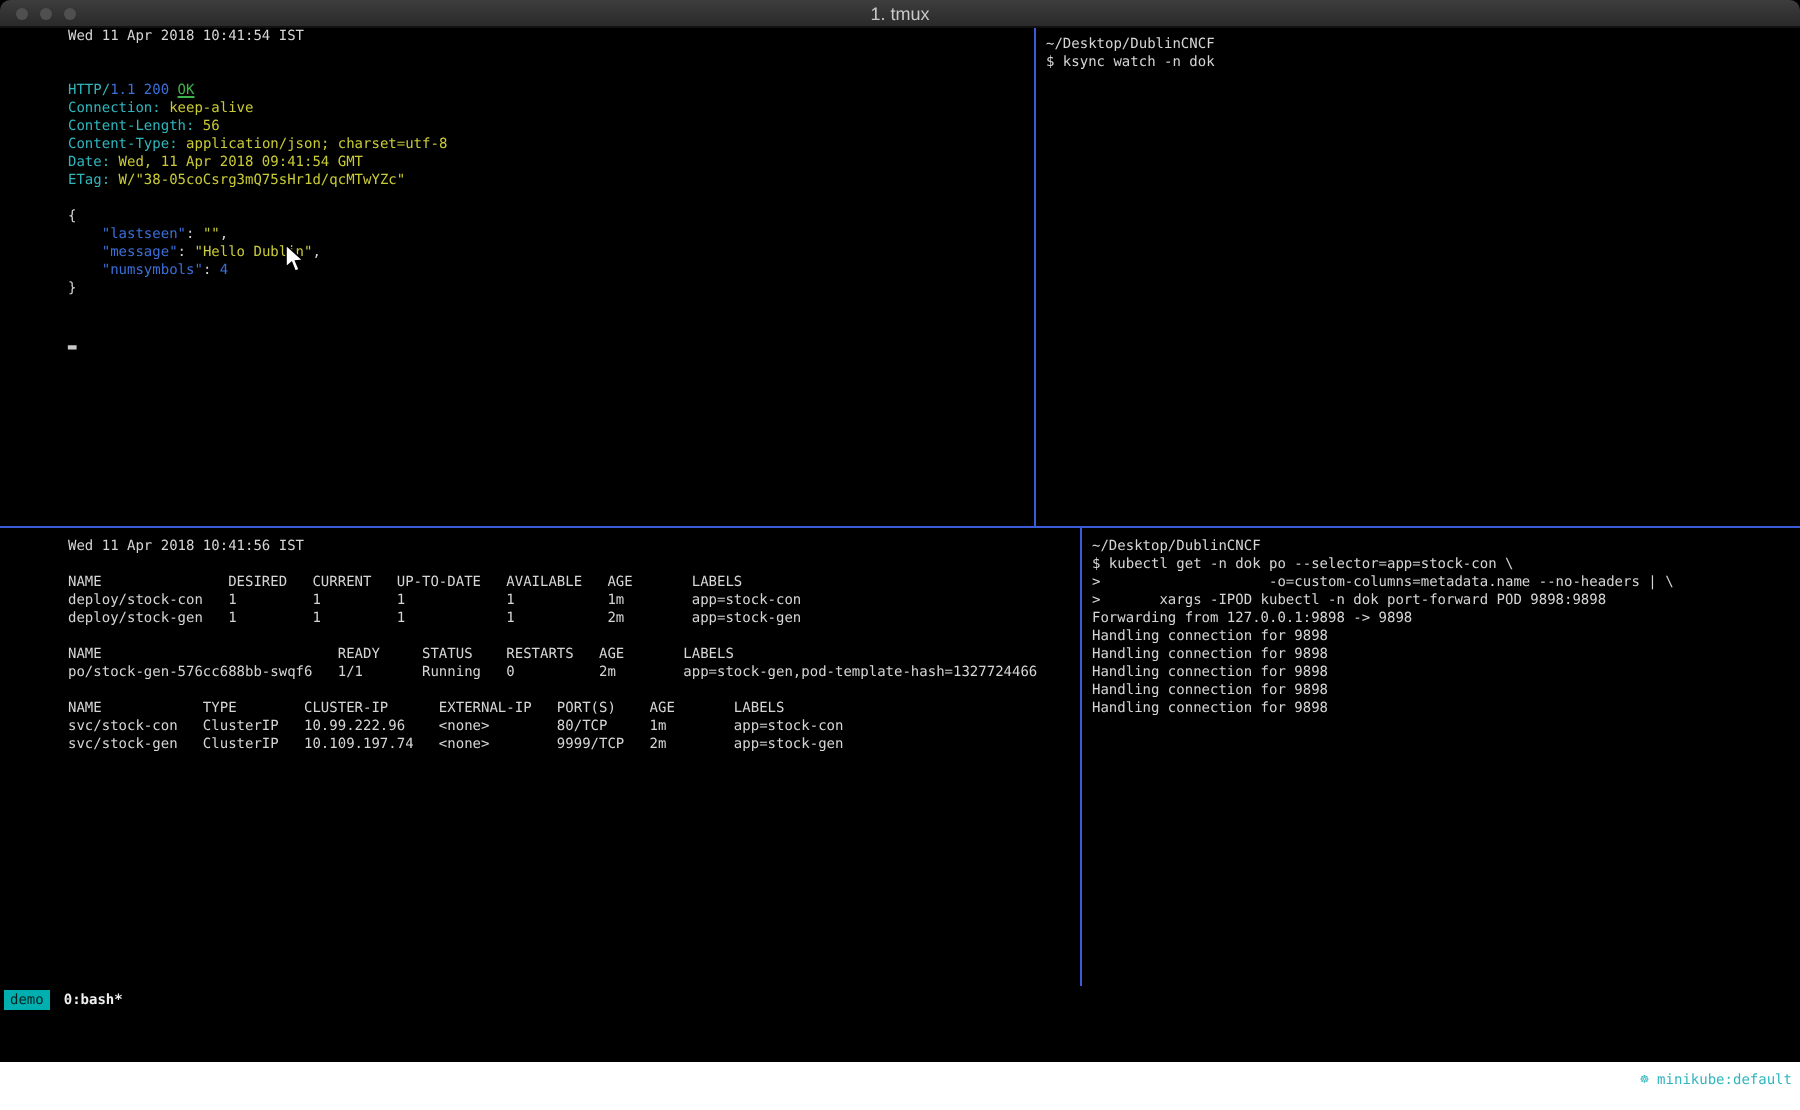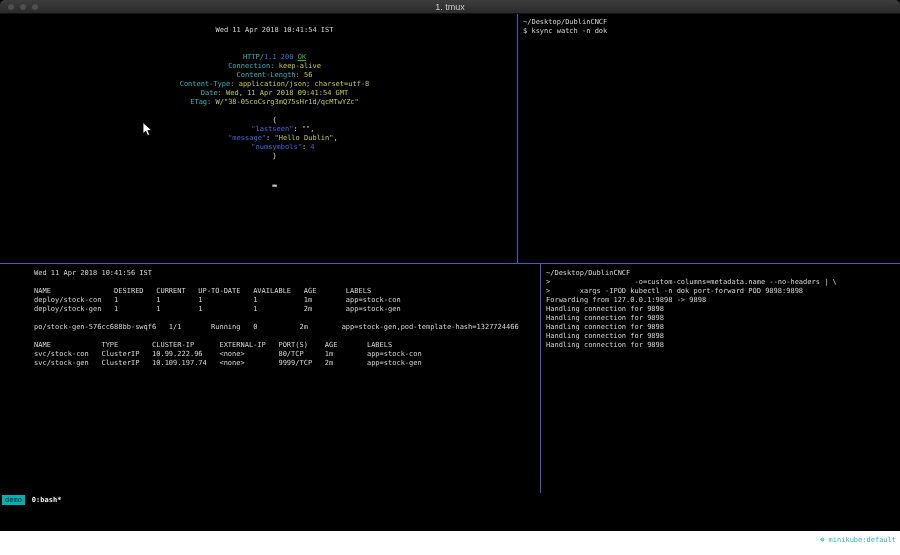--- a/index.html
+++ b/index.html
@@ -14,21 +14,21 @@
               border-radius:5px 5px 0 0; }
   .lights { position:absolute; left:8px; top:4px; display:flex; gap:6px; }
   .light { width:6px; height:6px; border-radius:50%; background:#4f4f4f; display:inline-block; }
   .titletext { position:absolute; left:0; right:0; top:0; height:14px; line-height:14px;
                text-align:center; color:#c9c9c9; font-size:9px;
                font-family:"Liberation Sans", sans-serif; }
 
   
   .pane { position:absolute; overflow:hidden; font-size:7px; line-height:9px; color:#d5d5d5; }
   .tline { white-space:pre; min-height:9px; }
-  .pane-tl { left:0;   top:14px;  width:517px; height:249px; padding:12px 2px 0 34px;text-align:center; }
+  .pane-tl { left:0;   top:14px;  width:517px; height:249px; padding:0 2px 0 34px; }
   .pane-tr { left:519px; top:14px;  width:381px; height:249px; padding:4px 2px 0 4px; }
   .pane-bl { left:0;   top:264px; width:539px; height:229px; padding:5px 2px 0 34px; }
   .pane-br { left:542px; top:264px; width:358px; height:229px; padding:5px 2px 0 4px; }
 
   .vborder { position:absolute; width:1px; background:#3b5bd9; }
   .vb-top    { left:517px; top:14px;  height:249px; }
   .vb-bottom { left:540px; top:264px; height:229px; }
   .hborder { position:absolute; left:0; top:263px; width:900px; height:1px; background:#3b5bd9; }
 
   
@@ -91,29 +91,31 @@
     <div class="vborder vb-top"></div>
     <div class="hborder"></div>
 
     <div class="pane pane-bl">
         <div class="tline"><span>Wed 11 Apr 2018 10:41:56 IST</span></div>
         <div class="tline"> </div>
         <div class="tline"><span>NAME               DESIRED   CURRENT   UP-TO-DATE   AVAILABLE   AGE       LABELS</span></div>
         <div class="tline"><span>deploy/stock-con   1         1         1            1           1m        app=stock-con</span></div>
         <div class="tline"><span>deploy/stock-gen   1         1         1            1           2m        app=stock-gen</span></div>
         <div class="tline"> </div>
+        <div class="tline"><span>NAME                            READY     STATUS    RESTARTS   AGE       LABELS</span></div>
         <div class="tline"><span>po/stock-gen-576cc688bb-swqf6   1/1       Running   0          2m        app=stock-gen,pod-template-hash=1327724466</span></div>
         <div class="tline"> </div>
         <div class="tline"><span>NAME            TYPE        CLUSTER-IP      EXTERNAL-IP   PORT(S)    AGE       LABELS</span></div>
         <div class="tline"><span>svc/stock-con   ClusterIP   10.99.222.96    &lt;none&gt;        80/TCP     1m        app=stock-con</span></div>
         <div class="tline"><span>svc/stock-gen   ClusterIP   10.109.197.74   &lt;none&gt;        9999/TCP   2m        app=stock-gen</span></div>
       </div>
 
     <div class="pane pane-br">
         <div class="tline"><span>~/Desktop/DublinCNCF</span></div>
+        <div class="tline"><span>$ kubectl get -n dok po --selector=app=stock-con \</span></div>
         <div class="tline"><span>&gt;                    -o=custom-columns=metadata.name --no-headers | \</span></div>
         <div class="tline"><span>&gt;       xargs -IPOD kubectl -n dok port-forward POD 9898:9898</span></div>
         <div class="tline"><span>Forwarding from 127.0.0.1:9898 -&gt; 9898</span></div>
         <div class="tline"><span>Handling connection for 9898</span></div>
         <div class="tline"><span>Handling connection for 9898</span></div>
         <div class="tline"><span>Handling connection for 9898</span></div>
         <div class="tline"><span>Handling connection for 9898</span></div>
         <div class="tline"><span>Handling connection for 9898</span></div>
       </div>
 

